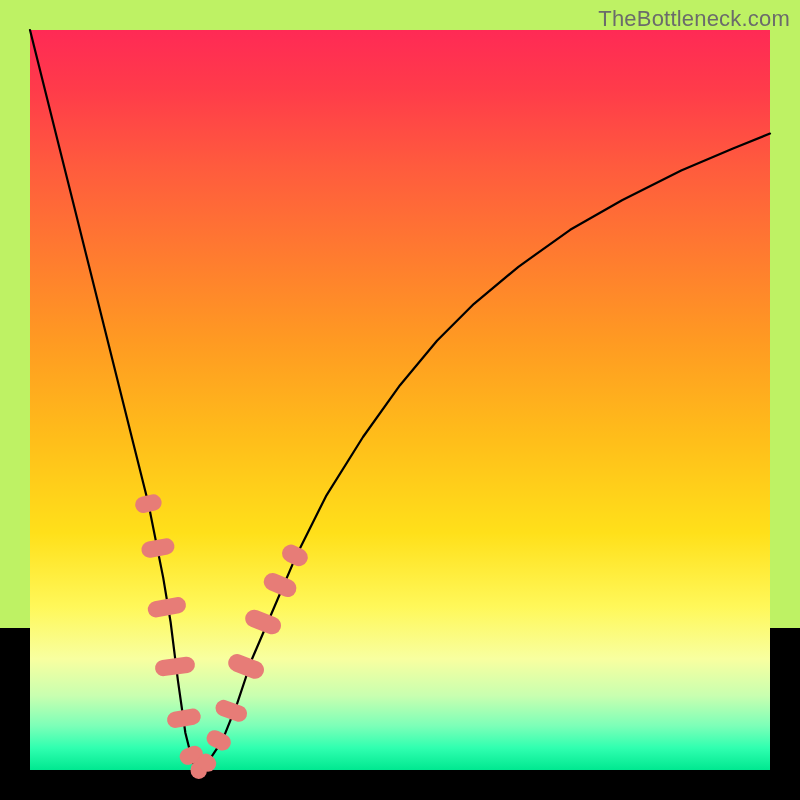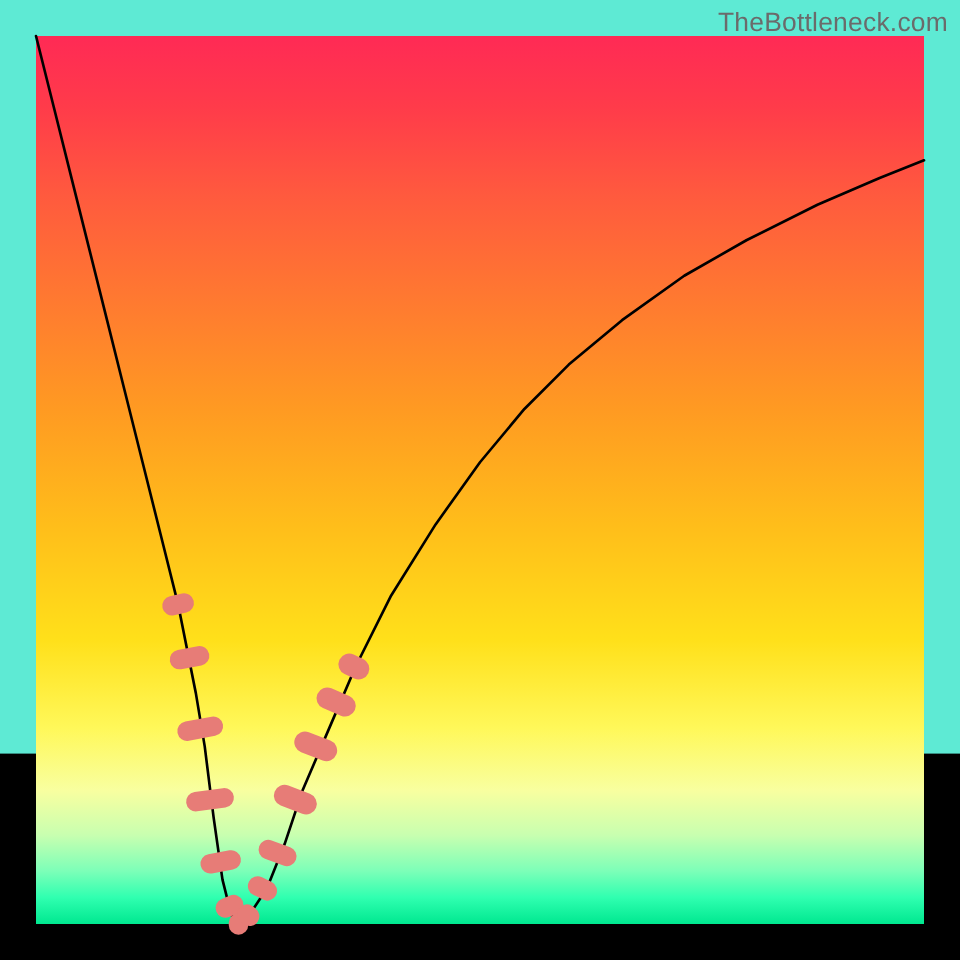--- a/index.html
+++ b/index.html
@@ -8,21 +8,21 @@
     width: 800px;
     height: 800px;
     background: #000;
     overflow: hidden;
     font-family: Arial, Helvetica, sans-serif;
   }
   .frame {
     position: relative;
     width: 800px;
     height: 628px;
-    background: #5eead4;
+    background: #bef264;
   }
   .plot-area {
     position: absolute;
     left: 30px;
     top: 30px;
     width: 740px;
     height: 740px;
     
     background: linear-gradient(
       to bottom,

